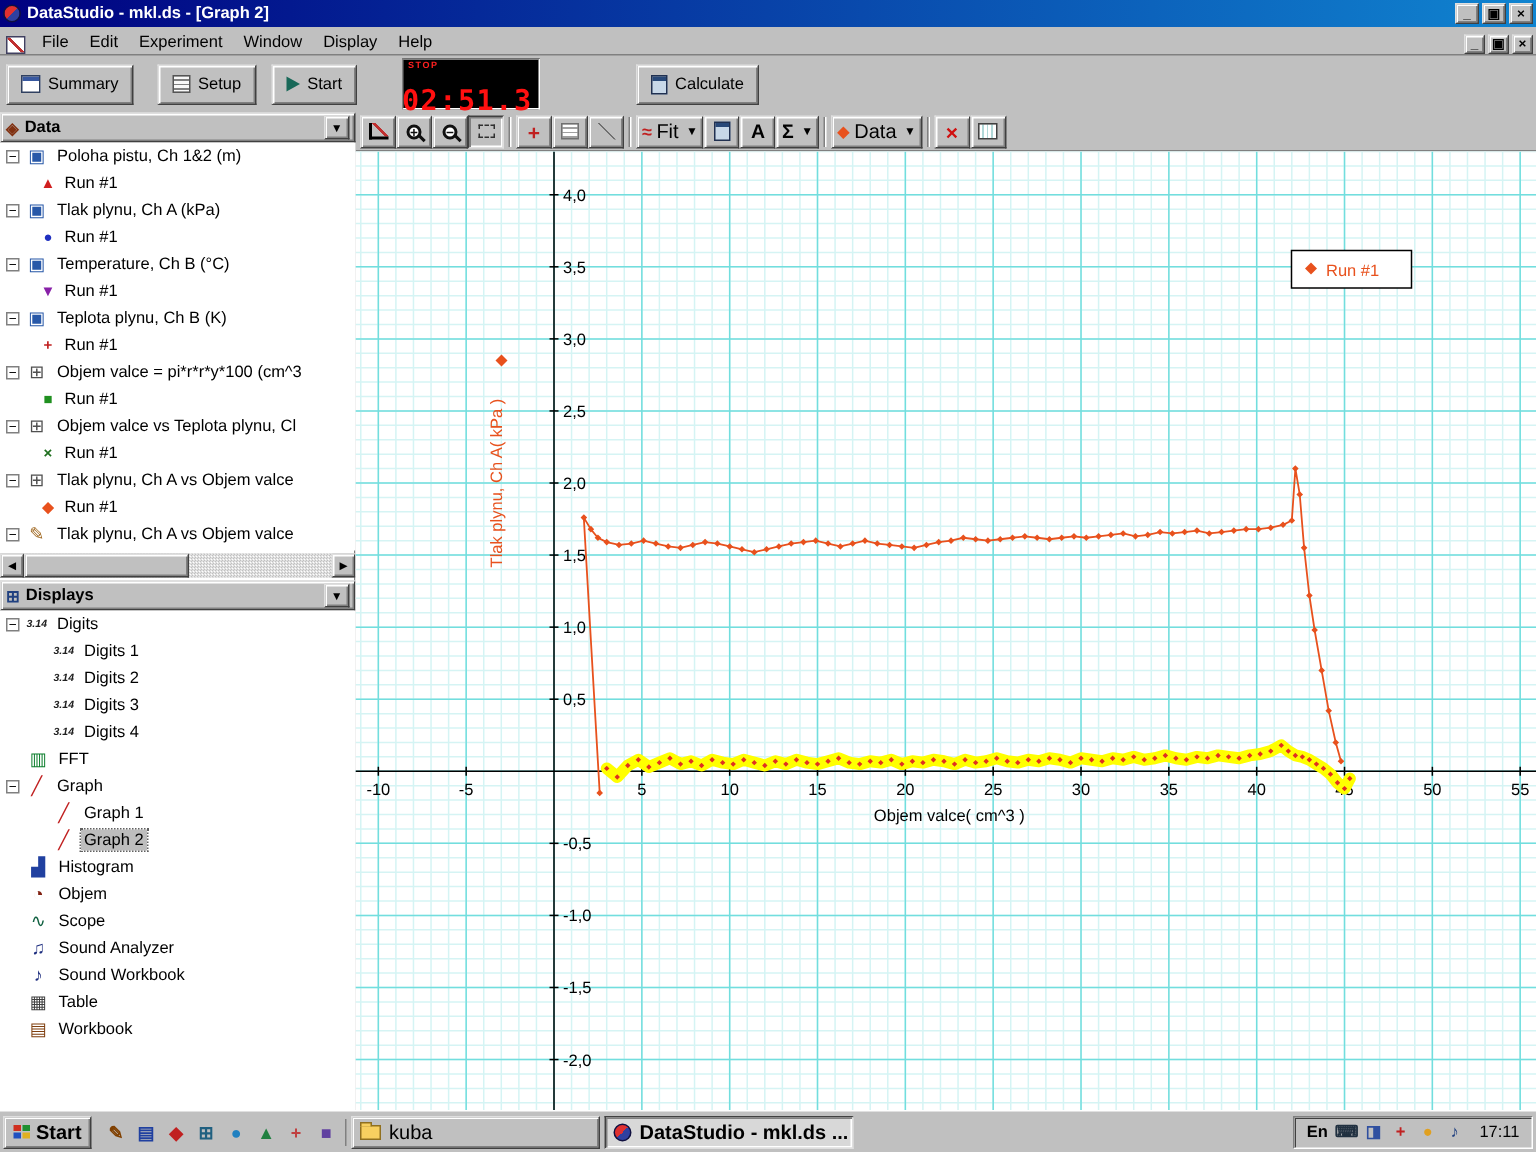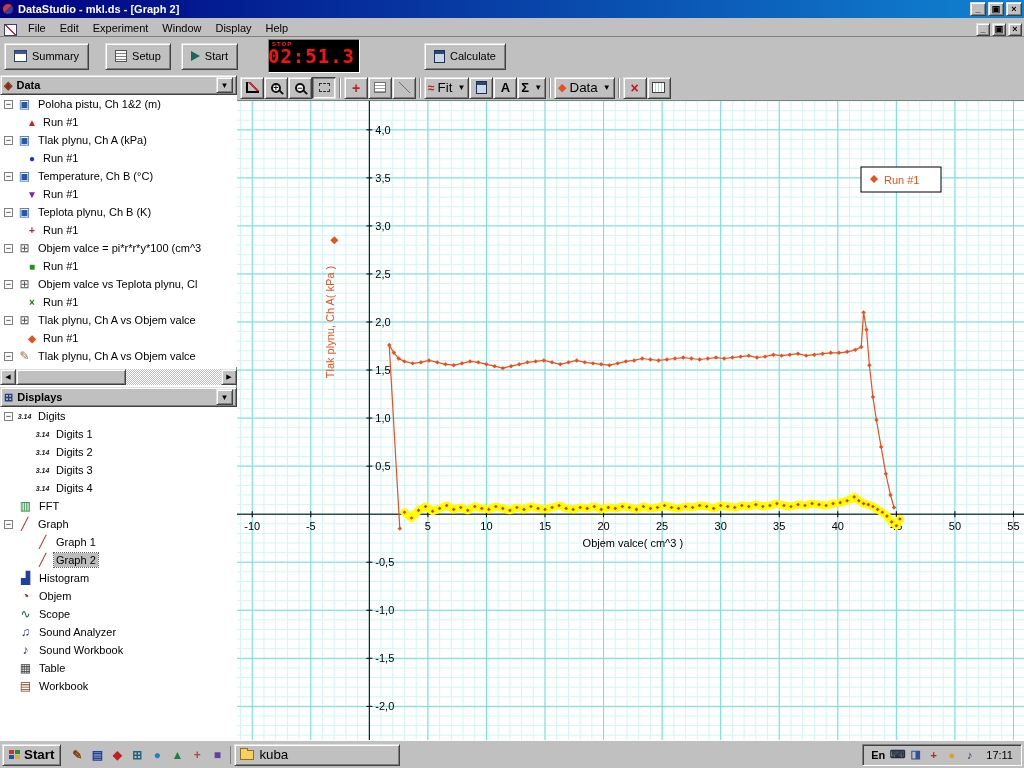--- a/index.html
+++ b/index.html
@@ -25,21 +25,21 @@
   .mdibtns{margin-left:auto;display:flex;gap:2px}
   .wbtn.sm{width:14px;height:13px}
 
   
   .toolbar{position:absolute;left:0;top:37px;width:960px;height:38px;display:flex;align-items:center}
   .bigbtn{height:27px;display:flex;align-items:center;gap:5px;padding:0 9px;font-size:11px;cursor:default}
   .sumico{width:13px;height:12px;border:1px solid #304060;background:#fff;background-image:linear-gradient(#3858a0 3px,#fff 3px);flex:none}
   .setico{width:12px;height:12px;border:1px solid #555;background:repeating-linear-gradient(#f8f8f8,#f8f8f8 2px,#808080 2px,#808080 3px);flex:none}
   .playico{width:0;height:0;border-top:5px solid transparent;border-bottom:5px solid transparent;border-left:9px solid #186858;flex:none}
   .calcico{width:11px;height:13px;border:1px solid #203050;background:#c8d8e8;background-image:linear-gradient(#284878 3px,#c8d8e8 3px);flex:none}
-  .timerbox{position:relative;width:92px;height:28px;background:#000;border:1px solid;border-color:#808080 #fff #fff #808080;display:flex;align-items:center;justify-content:flex-end;padding:16px 4px;flex:none}
+  .timerbox{position:relative;width:92px;height:28px;background:#000;border:1px solid;border-color:#808080 #fff #fff #808080;display:flex;justify-content:flex-end;padding:16px 4px;flex:none}
   .stoplbl{position:absolute;left:3px;top:1px;font-size:6px;color:#ff2020;font-weight:bold;letter-spacing:1px}
   .timerdigits{font-family:"DejaVu Sans Mono",monospace;font-size:19px;font-weight:bold;color:#ff1010;letter-spacing:1px}
 
   
   .gtoolbar{position:absolute;left:237px;top:75px;width:787px;height:26px;background:#c0c0c0;display:flex;align-items:center;padding:0 3px;border-bottom:1px solid #808080}
   .gbtn{height:22px;min-width:24px;display:flex;align-items:center;justify-content:center;gap:3px;padding:0 3px;cursor:default}
   .tsep{width:2px;height:20px;border-left:1px solid #808080;border-right:1px solid #fff;margin:0 3px}
   .mag{position:relative;width:10px;height:10px;border:2px solid #101010;border-radius:50%;background:#fff;flex:none}
   .mag::after{content:"";position:absolute;width:6px;height:2px;background:#101010;right:-5px;bottom:-2px;transform:rotate(45deg)}
   .magsign{position:absolute;left:0;top:-2px;width:6px;font-size:9px;font-weight:bold;line-height:10px;color:#101010;text-align:center}
@@ -623,20 +623,24 @@
         <span class="qlico" style="color: rgb(32, 128, 192); font-weight: bold;">●</span>
         <span class="qlico" style="color: rgb(32, 128, 64); font-weight: bold;">▲</span>
         <span class="qlico" style="color: rgb(192, 64, 64); font-weight: bold;">+</span>
         <span class="qlico" style="color: rgb(96, 64, 160); font-weight: bold;">■</span>
       </span>
     <span id="taskbtns" style="display:flex;gap:3px">
         <button class="taskbtn raised">
           <span class="folderico"></span>
           <span>kuba</span>
         </button>
+        <button class="taskbtn raised pressed">
+          <span class="dsico"></span>
+          <span>DataStudio - mkl.ds ...</span>
+        </button>
       </span>
     <span class="tray sunken">
       <span class="langbadge">En</span>
       <span id="trayicons" style="display:flex;gap:3px">
           <span class="trayico" style="color: rgb(32, 48, 64); font-weight: bold;">⌨</span>
           <span class="trayico" style="color: rgb(48, 80, 160); font-weight: bold;">◨</span>
           <span class="trayico" style="color: rgb(192, 32, 32); font-weight: bold;">+</span>
           <span class="trayico" style="color: rgb(224, 160, 32); font-weight: bold;">●</span>
           <span class="trayico" style="color: rgb(32, 64, 128); font-weight: bold;">♪</span>
         </span>

